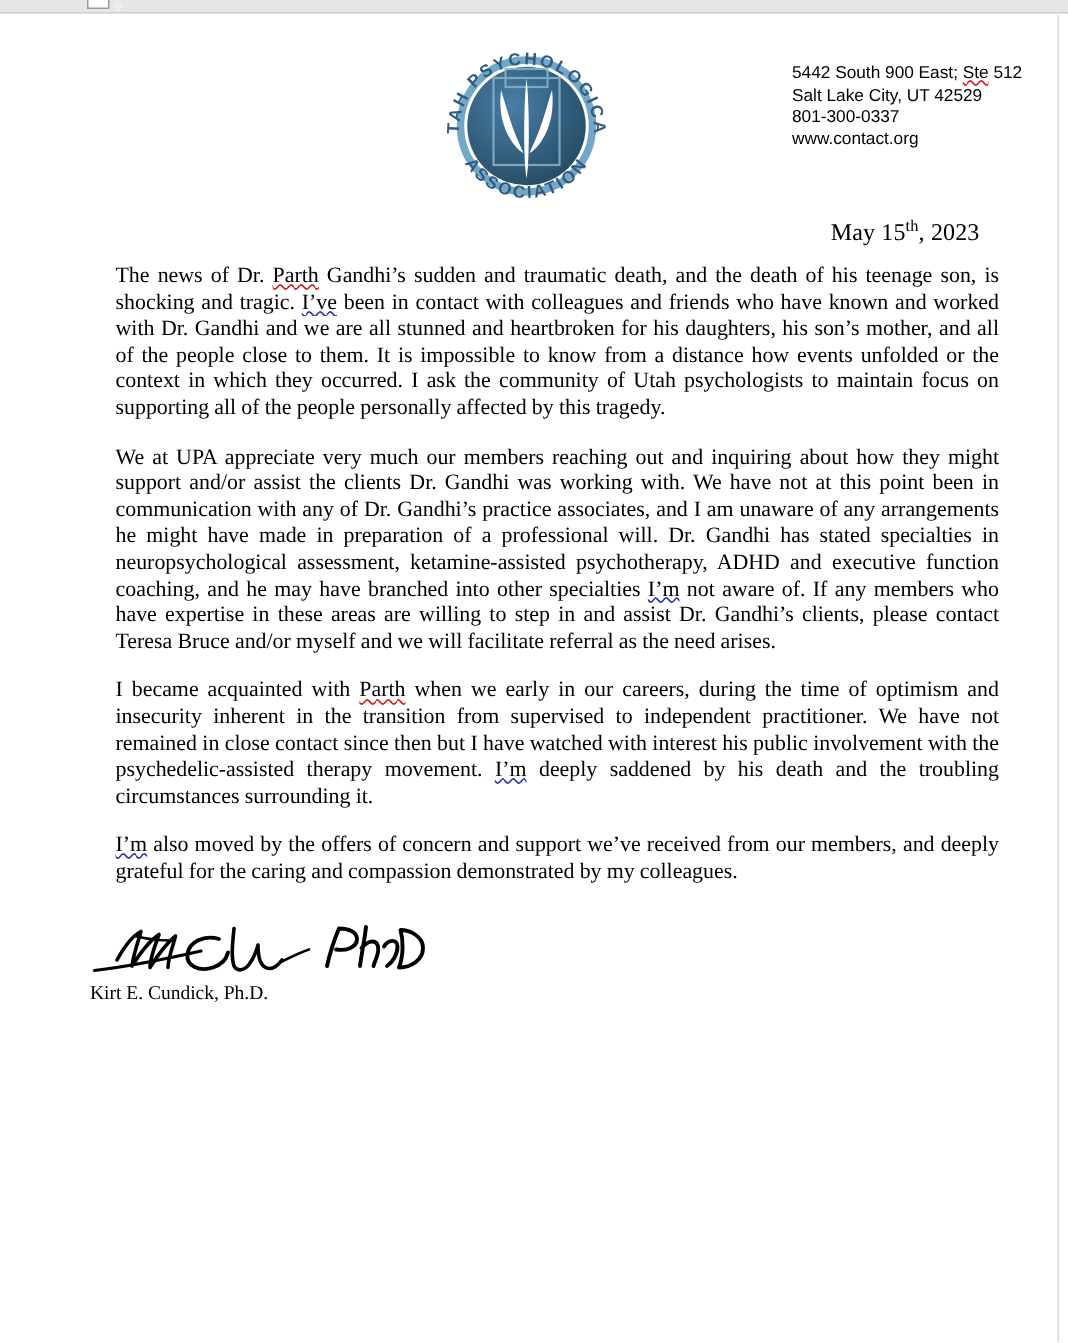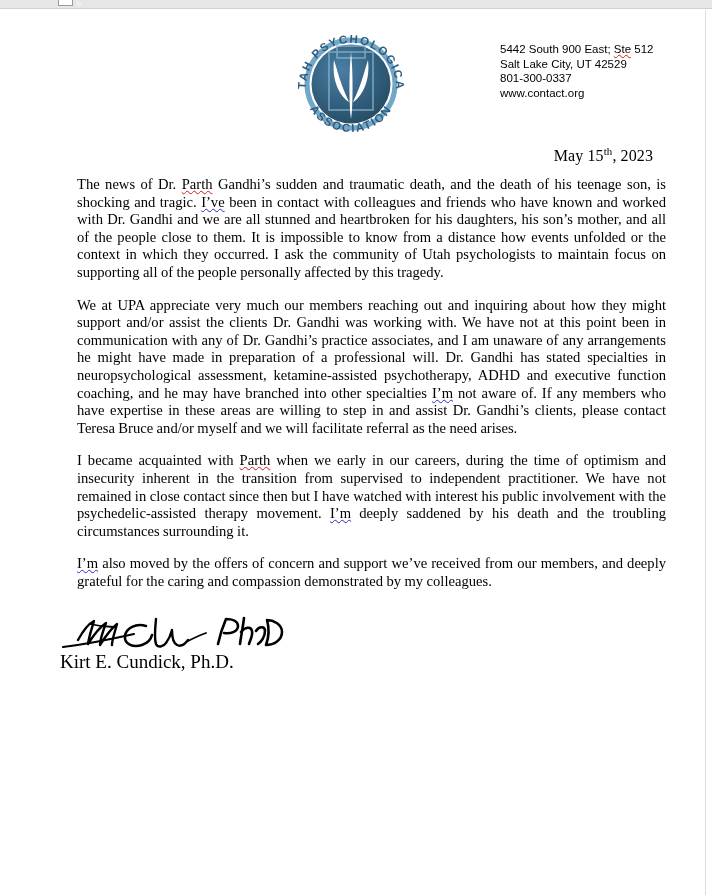--- a/index.html
+++ b/index.html
@@ -68,21 +68,21 @@
     position: absolute;
     left: 289px;
     top: 12px;
     width: 124px;
     height: 124px;
   }
   #logo-svg { display: block; width: 124px; height: 124px; }
 
   #address-block {
     position: absolute;
-    left: 500px;
+    left: 528px;
     top: 32px;
     font-family: "Liberation Sans", sans-serif;
     font-size: 11.5px;
     line-height: 14.6px;
     color: #000000;
     white-space: nowrap;
   }
   .addr-line { display: block; }
   .sp-red {
     text-decoration: underline;
@@ -136,21 +136,21 @@
     top: 604px;
     width: 340px;
   }
   #signature-mark {
     position: relative;
     width: 230px;
     height: 40px;
   }
   #signature-svg { display: block; width: 230px; height: 40px; }
   #signer-name, #signer-title {
-    font-size: 19px;
+    font-size: 13px;
     line-height: 16.4px;
     color: #000;
     display: block;
   }
 </style>
 </head>
 <body>
 
 <div id="viewer-chrome">
   <div id="chrome-widget"></div>

